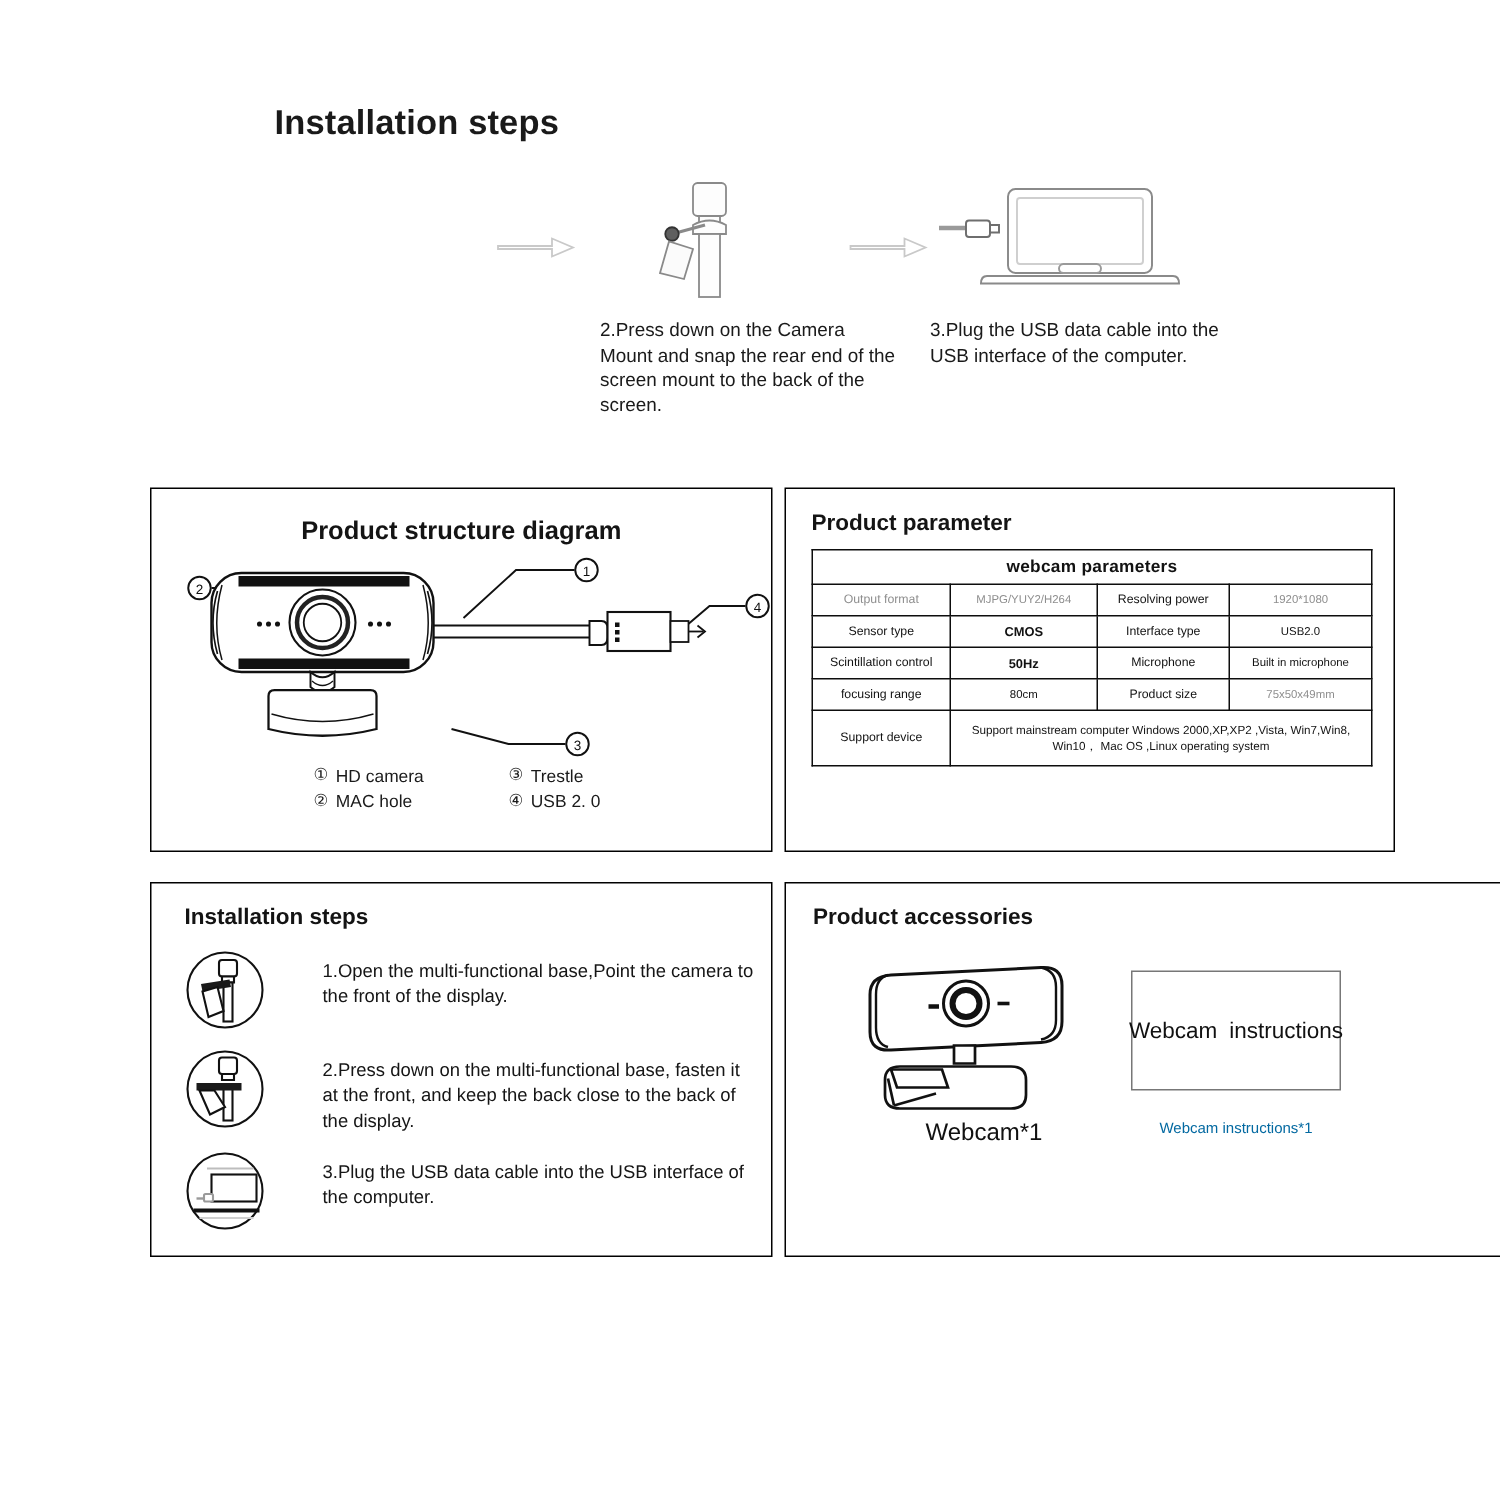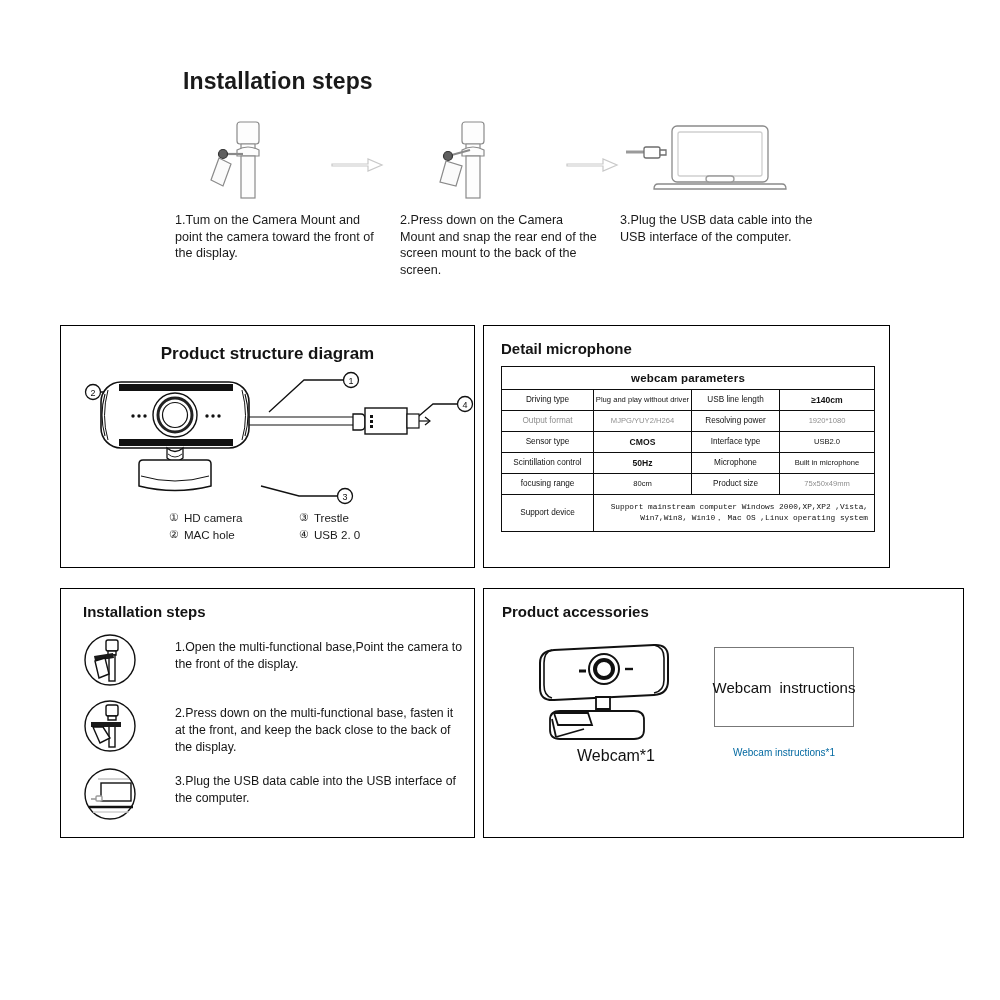--- a/index.html
+++ b/index.html
@@ -63,20 +63,21 @@
   }
   #top-arrow-1 { left: 330px; }
   #top-arrow-2 { left: 565px; }
 
   
   .panel {
     position: absolute;
     border: 1.6px solid #000;
     background: #fff;
     box-sizing: border-box;
+    margin-left: 40px;
   }
   #panel-structure { left: 60px;  top: 325px; width: 415px; height: 243px; }
   #panel-detail    { left: 483px; top: 325px; width: 407px; height: 243px; }
   #panel-install   { left: 60px;  top: 588px; width: 415px; height: 250px; }
   #panel-accessories { left: 483px; top: 588px; width: 481px; height: 250px; }
 
   .panel-title-center {
     position: absolute;
     width: 100%;
     text-align: center;
@@ -132,26 +133,25 @@
   #spec-table td.hdr {
     font-size: 11.5px;
     font-weight: 600;
     height: 22px;
     letter-spacing: .2px;
   }
   #spec-table td.label { font-size: 8.2px; }
   #spec-table td.val-bold { font-weight: 700; font-size: 8.6px; }
   #spec-table td.faded { color: #8e8e8e; }
   #spec-table td.support-text {
-    text-align: right;
+    text-align: center;
     padding: 3px 6px;
     height: 30px;
     font-size: 7.8px;
     line-height: 11px;
-    font-family: Liberation Mono, monospace;
   }
 
   
   #install-title { left: 22px; top: 14px; }
   .install-row {
     position: absolute;
     left: 22px;
     width: 380px;
   }
   #install-row-1 { top: 44px; }
@@ -215,36 +215,20 @@
   }
   svg { display: block; overflow: visible; }
 </style>
 </head>
 <body>
 
 <div id="top-section">
 
   <div id="top-title">Installation steps</div>
 
-  <div class="top-step" id="top-step-1">
-    <div class="art">
-      <svg width="120" height="80" viewBox="0 0 120 80">
-        <g fill="none" stroke="#8a8a8a" stroke-width="1.2">
-          <rect x="62" y="2" width="22" height="22" rx="3" fill="#fdfdfd"></rect>
-          <path d="M66 24 h14 v6 h-14 z" fill="#fdfdfd"></path>
-          <path d="M62 30 q11 -6 22 0 v6 h-22 z" fill="#fdfdfd"></path>
-          <rect x="66" y="36" width="14" height="42" fill="#fdfdfd"></rect>
-          <path d="M48 34 L68 34" stroke-width="2.2"></path>
-          <circle cx="48" cy="34" r="4.5" fill="#5f5f5f" stroke="#333"></circle>
-          <path d="M44 38 L36 60 L48 66 L56 44 Z" fill="#fbfbfb"></path>
-        </g>
-      </svg>
-    </div>
-    <div class="caption">1.Tum on the Camera Mount and point the camera toward the front of the display.</div>
-  </div>
 
   <div class="top-arrow" id="top-arrow-1">
     <svg width="54" height="20" viewBox="0 0 54 20">
       <path d="M2 9 H38 V4 L52 10 L38 16 V11 H2 Z" fill="#ffffff" stroke="#c9c9c9" stroke-width="1.2"></path>
     </svg>
   </div>
 
   <div class="top-step" id="top-step-2">
     <div class="art">
       <svg width="120" height="80" viewBox="0 0 120 80">
@@ -374,38 +358,32 @@
       </div>
       <div class="legend-cell">
         <span class="legend-num">④</span>
         <span>USB 2. 0</span>
       </div>
     </div>
   </div>
 </div>
 
 <div class="panel" id="panel-detail">
-  <div class="panel-title-left" style="left:17px; top:14px;">Detail microphone</div>
+  <div class="panel-title-left" style="left:17px; top:14px;">Product parameter</div>
 
   <table id="spec-table">
     <colgroup>
       <col style="width:92px">
         <col style="width:98px">
         <col style="width:88px">
         <col style="width:95px">
     </colgroup>
     <tbody>
       <tr>
         <td class="hdr" colspan="4">webcam parameters</td>
-      </tr>
-      <tr>
-        <td class="label">Driving type</td>
-        <td>Plug and play without driver</td>
-        <td class="label">USB line length</td>
-        <td class="val-bold">≥140cm</td>
       </tr>
       <tr>
         <td class="label faded">Output format</td>
         <td class="faded">MJPG/YUY2/H264</td>
         <td class="label">Resolving power</td>
         <td class="faded">1920*1080</td>
       </tr>
       <tr>
         <td class="label">Sensor type</td>
         <td class="val-bold">CMOS</td>

